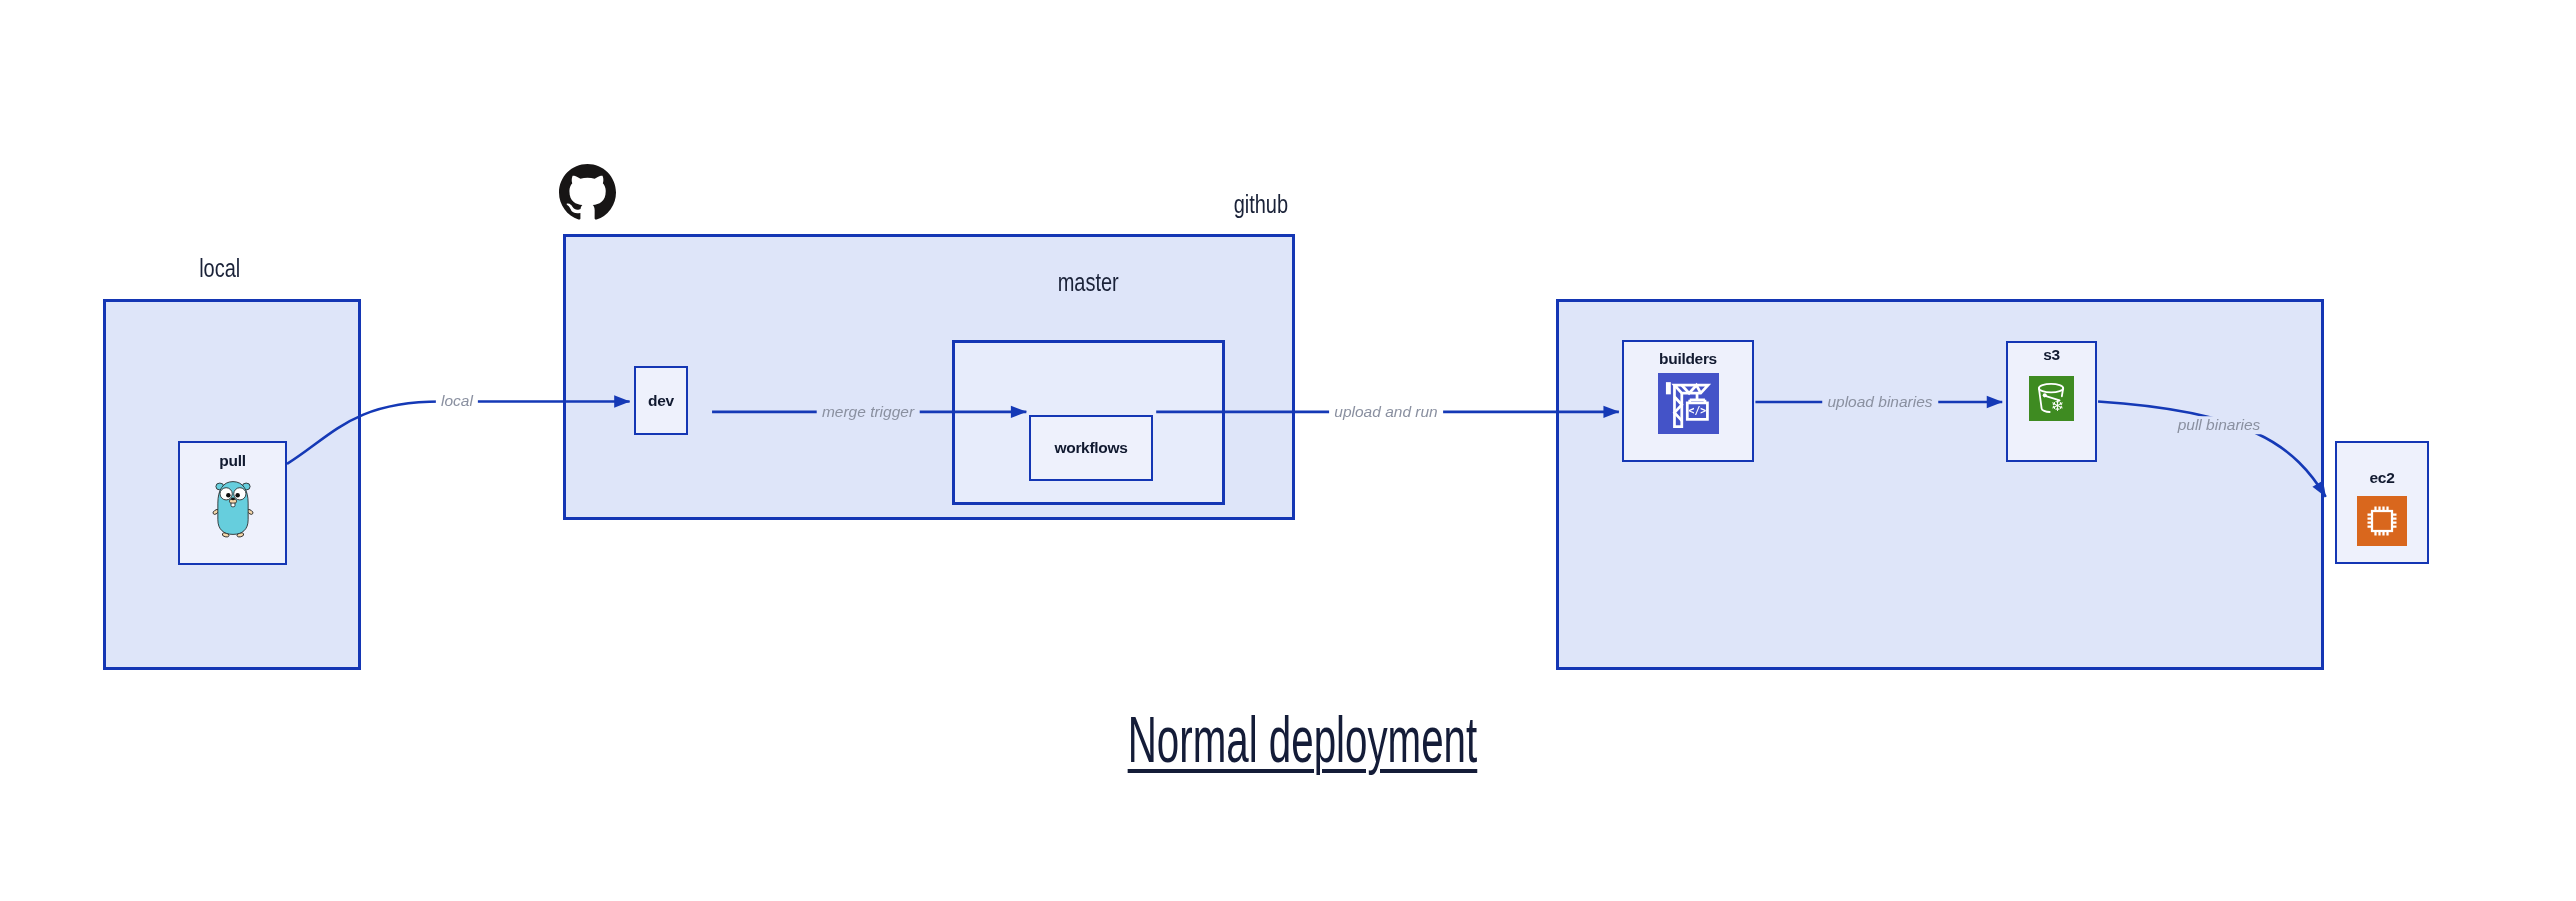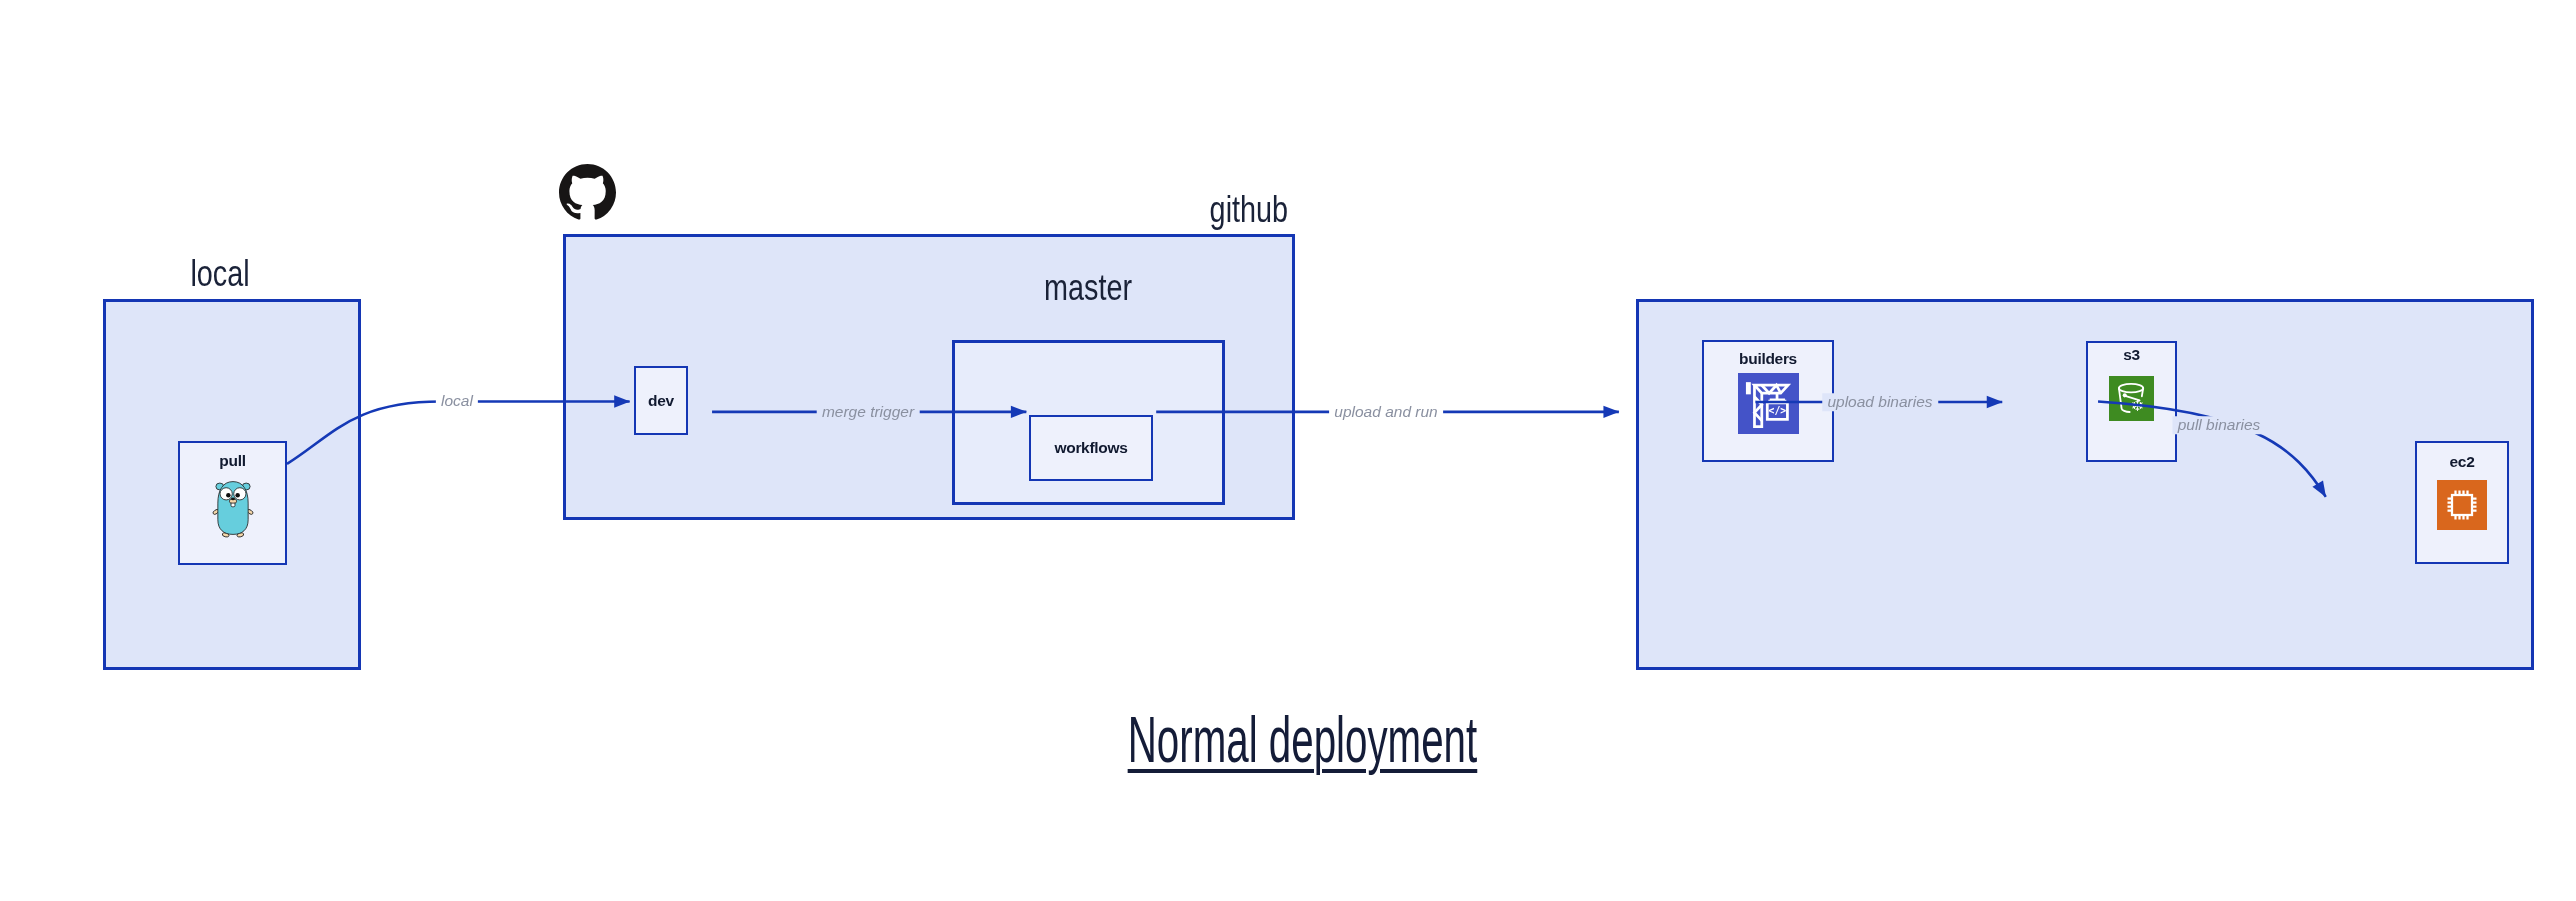--- a/index.html
+++ b/index.html
@@ -19,21 +19,21 @@
     background:#eef1fc; border:2.6px solid #1436b4;
     display:flex; flex-direction:column; align-items:center;
   }
   .node.centered { justify-content:center; }
   .node-label {
     font-weight:bold; font-size:15.5px; line-height:1.1; color:#111a30;
     letter-spacing:-0.3px; white-space:nowrap;
   }
   
   .container-label {
-    position:absolute; font-size:36px; line-height:1; color:#1a2238;
+    position:absolute; font-size:25px; line-height:1; color:#1a2238;
     text-align:center; white-space:nowrap; z-index:4;
   }
   .container-label .cl-inner { display:inline-block; transform:scaleX(0.8); transform-origin:50% 50%; }
   .container-label.right { text-align:right; }
   .container-label.right .cl-inner { transform-origin:100% 50%; }
   
   .edge-label {
     position:absolute; transform:translate(-50%,-50%);
     font-size:15.5px; font-style:italic; line-height:1; color:#8a90a0;
     padding:1px 5.2px; white-space:nowrap; z-index:6;
@@ -114,21 +114,21 @@
       <div class="node-label">dev</div>
     </div>
 
     <div class="container master" style="left:386px; top:75px; width:273px; height:165px;margin-top:28px;">
       <div class="node centered" style="left:74px; top:72px; width:124px; height:66px;">
         <div class="node-label">workflows</div>
       </div>
     </div>
   </div>
 
-  <div class="container" style="left:1636px; top:299px; width:898px; height:371px;text-align:center;">
+  <div class="container" style="left:1556px; top:299px; width:768px; height:371px;text-align:center;">
 
     <div class="node" style="left:63px; top:38px; width:132px; height:122px; padding-top:8.2px;">
       <div class="node-label">builders</div>
       <span style="margin-top:6.2px;">
         <svg class="icon-svg" width="61" height="61" viewBox="0 0 100 100" aria-hidden="true">
           <rect width="100" height="100" fill="#4453c8"></rect>
           <g stroke="#ffffff" stroke-width="4.5" fill="none">
             <rect x="13" y="15" width="8" height="20" fill="#ffffff" stroke="none"></rect>
             <path d="M27 20 H82 L70 33 H39 Z"></path>
             <path d="M39 20 L51 33 L63 20 L70 33"></path>
@@ -152,21 +152,21 @@
             <path d="M22 27 L28 72 C28 76 37 80 46 80"></path>
             <path d="M76 27 L73 45"></path>
             <path d="M36 44 L68 54"></path>
           </g>
           <circle cx="35" cy="43" r="4.5" fill="#ffffff"></circle>
           <text x="63" y="77" font-size="34" fill="#ffffff" text-anchor="middle" font-family="'DejaVu Sans', sans-serif">❄</text>
         </svg>
       </span>
     </div>
 
-    <div class="node" style="left:776px; top:139px; width:94px; height:123px; padding-top:10px;">
+    <div class="node" style="left:776px; top:139px; width:94px; height:123px; padding-top:26px;">
       <div class="node-label">ec2</div>
       <span style="margin-top:10.3px;">
         <svg class="icon-svg" width="50" height="50" viewBox="0 0 100 100" aria-hidden="true">
           <rect width="100" height="100" fill="#d9671d"></rect>
           <g stroke="#ffffff" stroke-width="4.5" fill="none">
             <rect x="30" y="30" width="40" height="40"></rect>
             <path d="M37 30 V21 M45 30 V21 M53 30 V21 M61 30 V21
                      M37 70 V79 M45 70 V79 M53 70 V79 M61 70 V79
                      M30 37 H21 M30 45 H21 M30 53 H21 M30 61 H21
                      M70 37 H79 M70 45 H79 M70 53 H79 M70 61 H79"></path>

